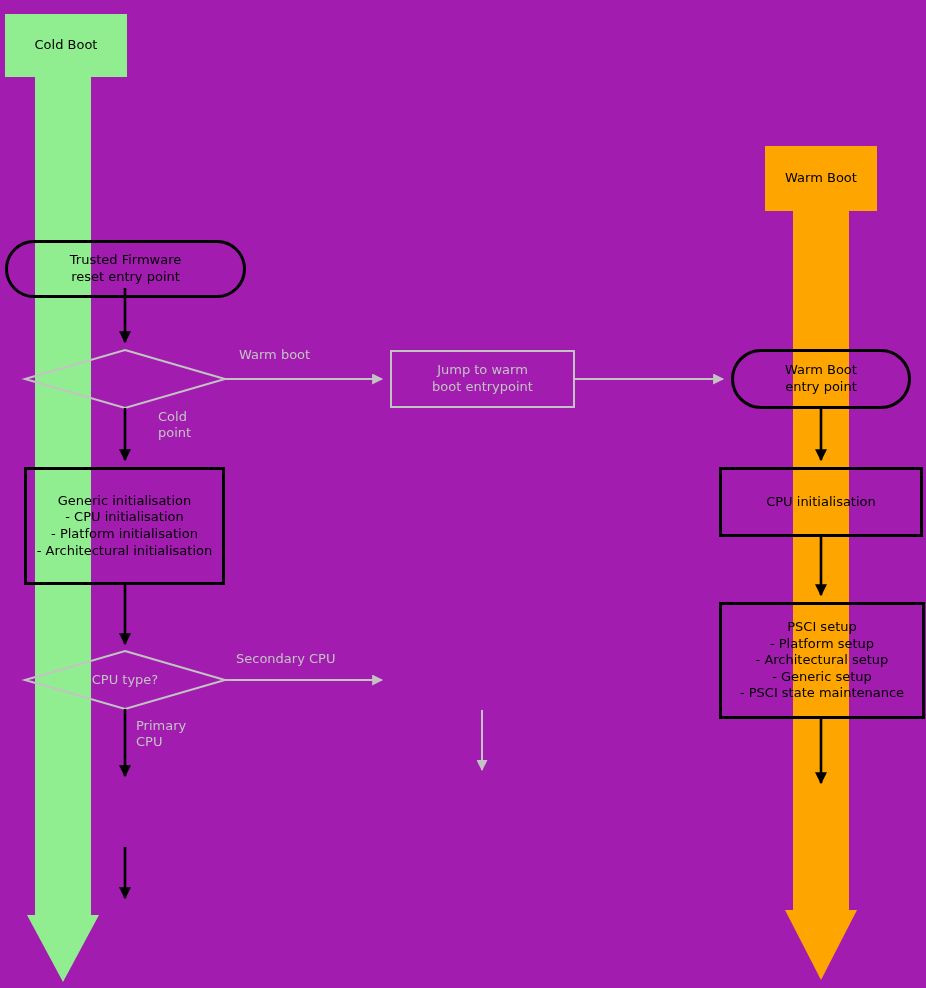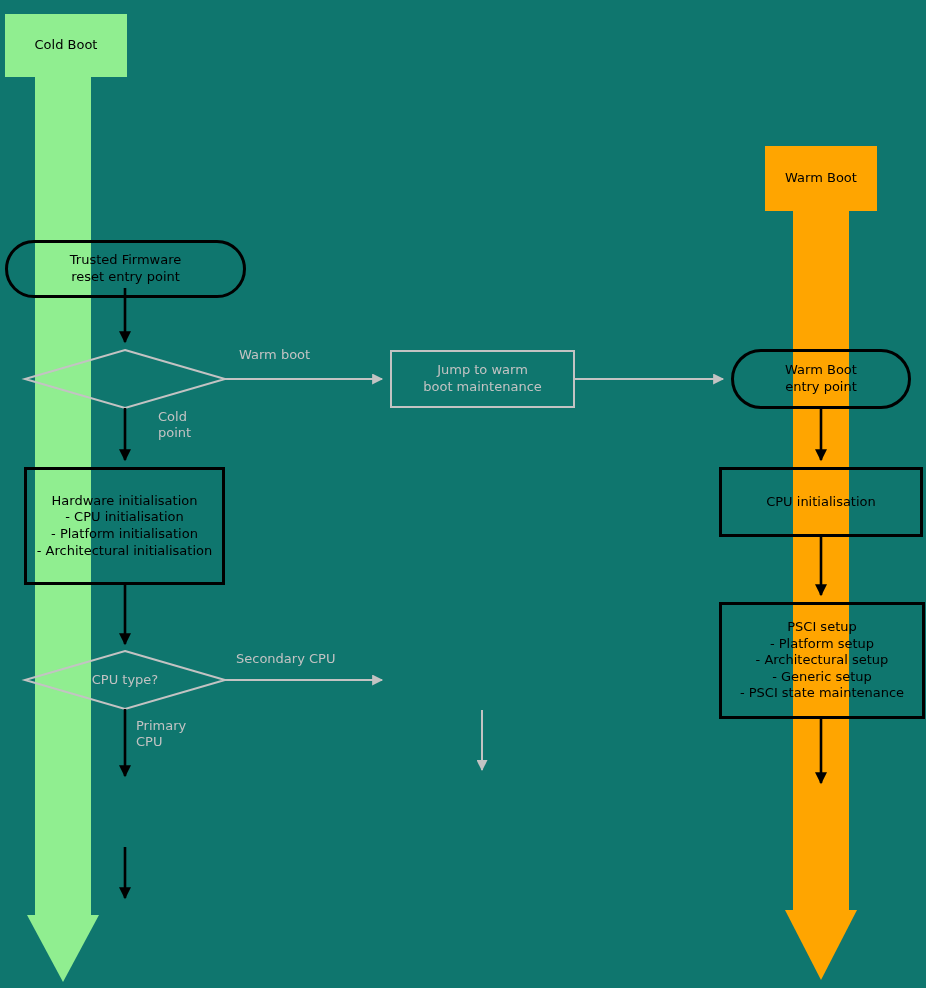--- a/index.html
+++ b/index.html
@@ -4,21 +4,21 @@
 <style>
   :root{
     --cold:#90ee90;
     --warm:#ffa500;
     --muted:#c3c3c3;
     --ink:#000000;
   }
   *{margin:0;padding:0;box-sizing:border-box}
   html,body{background:#fff}
   body{font-family:"DejaVu Sans","Liberation Sans",sans-serif;color:var(--ink)}
-  .canvas{position:relative;width:926px;height:988px;background:#0f766e;overflow:hidden}
+  .canvas{position:relative;width:926px;height:988px;background:#a21caf;overflow:hidden}
   .layer{position:absolute;left:0;top:0}
   .node{
     position:absolute;
     display:flex;align-items:center;justify-content:center;
     text-align:center;font-size:13px;line-height:1.28;
     white-space:pre-line;background:transparent;
   }
   .lane-label{font-size:13px}
   .cold-bg{background:var(--cold)}
   .warm-bg{background:var(--warm)}
@@ -77,26 +77,26 @@
   </svg>
 
   <div class="node lane-label cold-bg" style="left:5px;top:14px;width:122px;height:63px">Cold Boot</div>
   <div class="node lane-label warm-bg" style="left:765px;top:146px;width:112px;height:65px">Warm Boot</div>
 
   <div class="node black-border pill" style="left:5px;top:240px;width:241px;height:58px">Trusted Firmware
 reset entry point</div>
 
 
   <div class="node gray-border gray-text" style="left:390px;top:350px;width:185px;height:58px">Jump to warm
-boot maintenance</div>
+boot entrypoint</div>
 
   <div class="node black-border pill" style="left:731px;top:349px;width:180px;height:60px">Warm Boot
 entry point</div>
 
-  <div class="node black-border" style="left:24px;top:467px;width:201px;height:118px">Hardware initialisation
+  <div class="node black-border" style="left:24px;top:467px;width:201px;height:118px">Generic initialisation
 - CPU initialisation
 - Platform initialisation
 - Architectural initialisation</div>
 
   <div class="node gray-text" style="left:25px;top:651px;width:200px;height:58px">CPU type?</div>
 
 
 
   <div class="node black-border" style="left:719px;top:467px;width:204px;height:70px">CPU initialisation</div>
 

